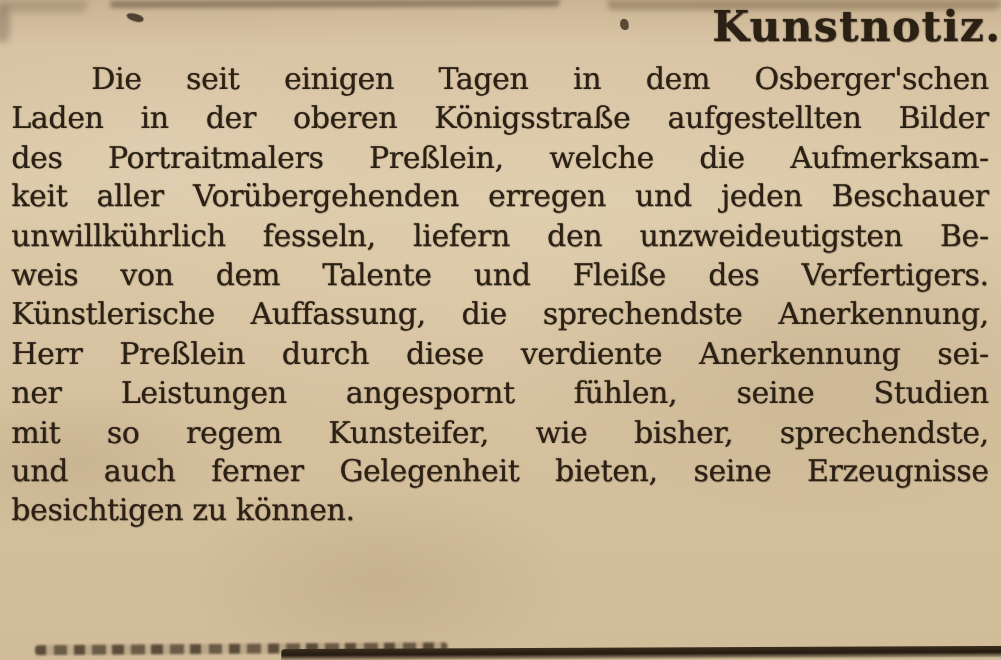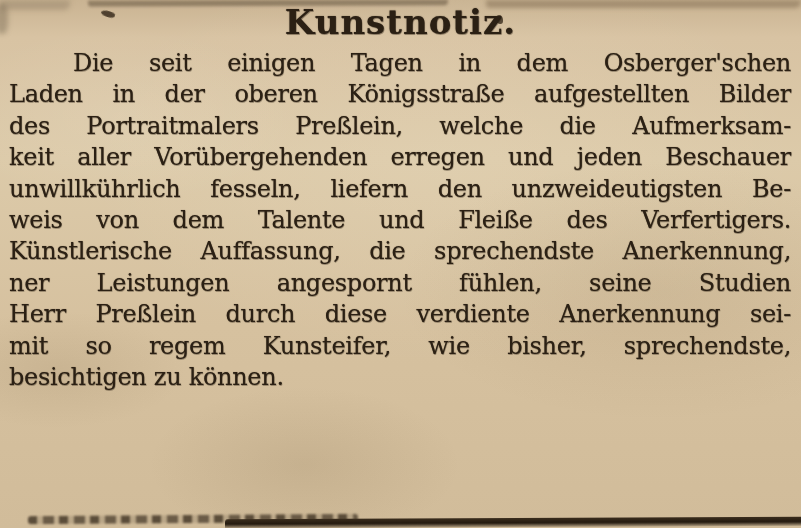--- a/index.html
+++ b/index.html
@@ -72,21 +72,21 @@
     background:linear-gradient(180deg,#3a2d1d 0%,#241a0f 55%,#32261735 100%);
     transform:rotate(-0.25deg);
     border-radius:3px 2px 0 0;
     filter:blur(0.4px);
   }
 
   
   .title{
     position:absolute;left:0;top:2px;width:100%;
     margin:0;
-    text-align:center;
+    text-align:right;
     font-size:34px;line-height:40px;
     font-weight:700;
     letter-spacing:1px;
     color:var(--ink);
     text-shadow:0 0 1.2px rgba(43,32,20,0.65), 0.6px 0.6px 0.5px rgba(43,32,20,0.35);
   }
 
   
   .body{
     position:absolute;
@@ -127,22 +127,23 @@
   <h1 class="title">Kunstnotiz.</h1>
 
   <div class="body">
     <div class="line first">Die seit einigen Tagen in dem Osberger'schen</div>
     <div class="line">Laden in der oberen Königsstraße aufgestellten Bilder</div>
     <div class="line">des Portraitmalers Preßlein, welche die Aufmerksam-</div>
     <div class="line">keit aller Vorübergehenden erregen und jeden Beschauer</div>
     <div class="line">unwillkührlich fesseln, liefern den unzweideutigsten Be-</div>
     <div class="line">weis von dem Talente und Fleiße des Verfertigers.</div>
     <div class="line">Künstlerische Auffassung, die sprechendste Anerkennung,</div>
+    <div class="line">Herr Preßlein durch diese verdiente Anerkennung sei-</div>
     <div class="line">ner Leistungen angespornt fühlen, seine Studien</div>
-    <div class="line">Herr Preßlein durch diese verdiente Anerkennung sei-</div>
     <div class="line">mit so regem Kunsteifer, wie bisher, sprechendste,</div>
+    <div class="line">und auch ferner Gelegenheit bieten, seine Erzeugnisse</div>
     <div class="line last">besichtigen zu können.</div>
   </div>
 
   <div class="smudge bottom-fuzz"></div>
   <div class="smudge bottom-rule"></div>
 
 </div>
 
 </body></html>

